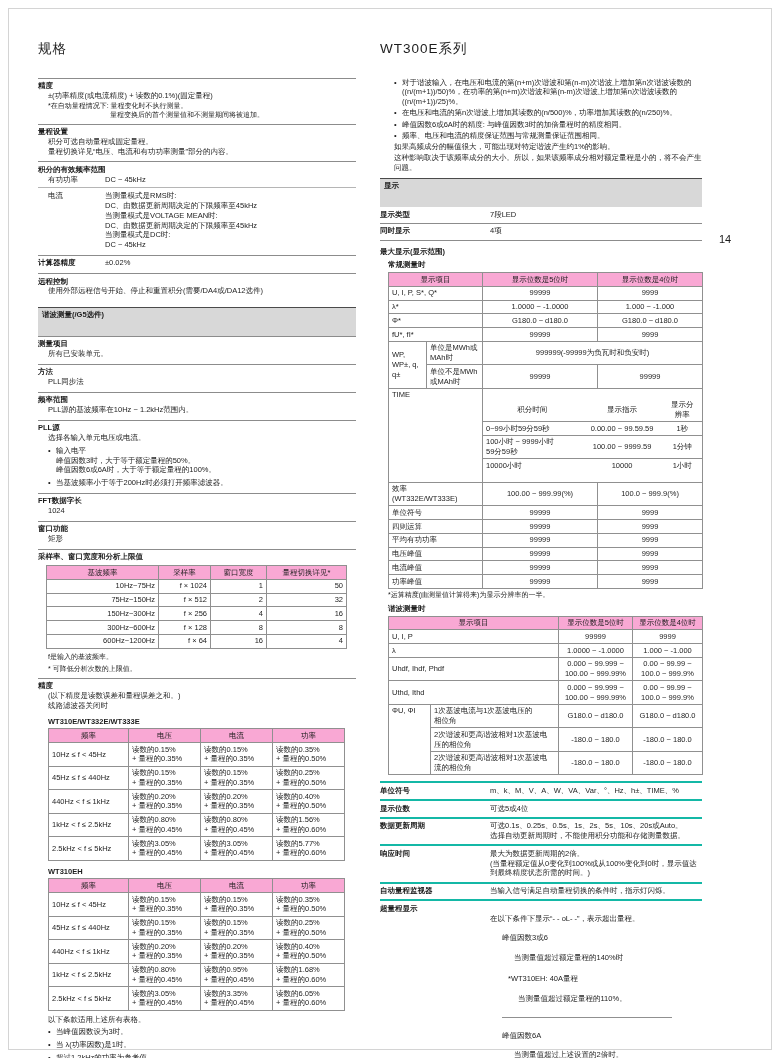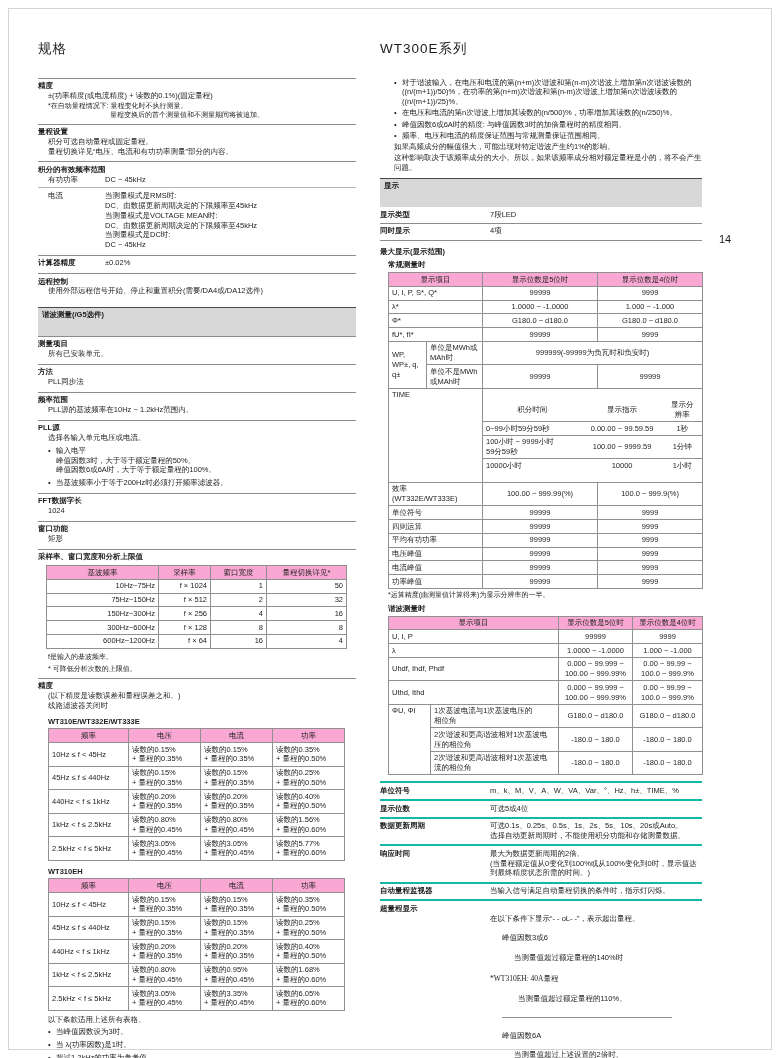--- a/index.html
+++ b/index.html
@@ -72,21 +72,21 @@
   .sub-tbl col.s1 { width:45%; } .sub-tbl col.s2 { width:37%; } .sub-tbl col.s3 { width:18%; }
 
   .harm-tbl { width:314px; margin:2px 0 6px 8px; }
   .harm-tbl col.c1 { width:42px; }  .harm-tbl col.c2 { width:128px; }
   .harm-tbl col.c3 { width:74px; }  .harm-tbl col.c4 { width:70px; }
   .harm-tbl tbody td { text-align:center; }
   .harm-tbl tbody td:first-child { text-align:left; }
 
   .tbl-foot { font-size:7px; margin:1px 0 5px 8px; }
   .o1 { margin-left:12px; } .o2 { margin-left:24px; }
-  .o15 { margin-top:2px;font-family:Liberation Serif, serif; } .o25 { margin-left:28px; }
+  .o15 { margin-left:18px; margin-top:2px; } .o25 { margin-left:28px; }
   .orule { border-top:1px solid #909090; width:170px; margin:4px 0 3px 12px; }
 </style>
 </head>
 <body>
 
 <div class="page-frame"></div>
 <div id="page-number">14</div>
 
 <div id="left-col">
   <h1 class="col-title">规格</h1>

